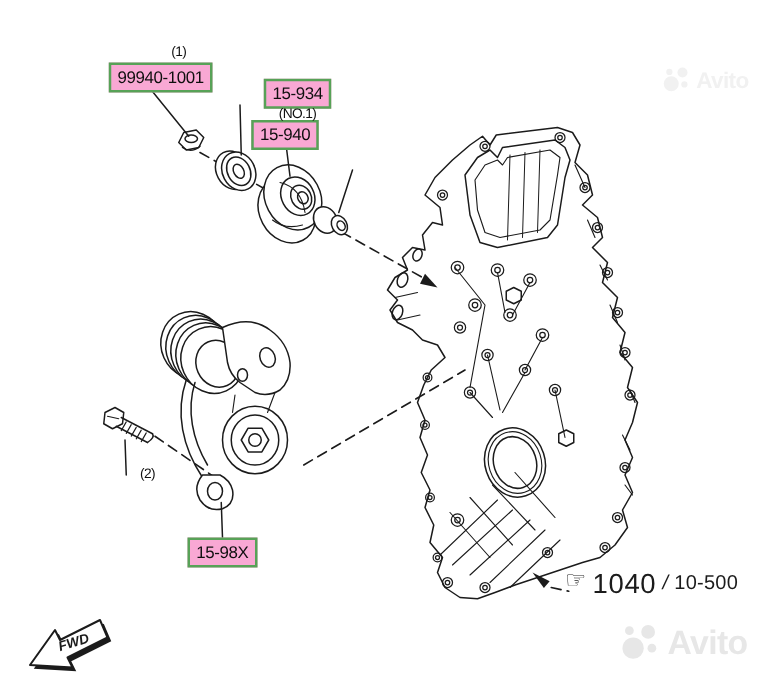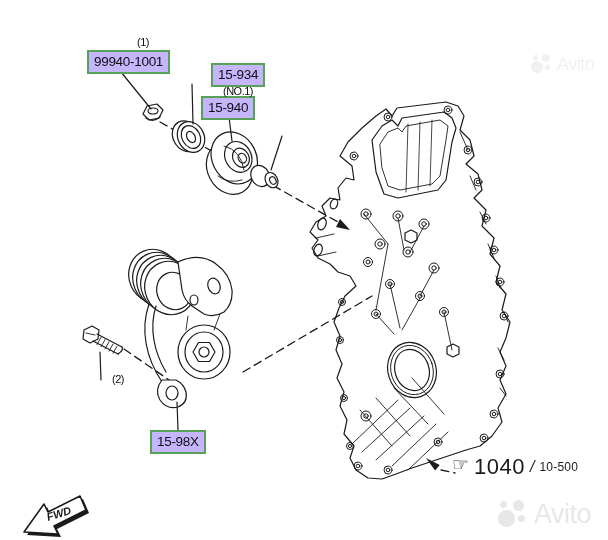--- a/index.html
+++ b/index.html
@@ -6,21 +6,21 @@
   body{
     width:608px;height:540px;position:relative;background:#ffffff;
     font-family:"Liberation Sans",sans-serif;overflow:hidden;
   }
   #stage{position:absolute;left:0;top:0;width:608px;height:540px;}
   svg{position:absolute;left:0;top:0;}
   
   .pbox{
     position:absolute;
     border:2px solid #57a257;
-    background:#c4b5fd;
+    background:#f9a8d4;
     color:#0f0f0f;
     font-size:13.5px;
     line-height:15px;
     padding:2px 5px 3px;
     letter-spacing:-0.3px;
     white-space:nowrap;
     z-index:30;
   }
   .qty{
     position:absolute;
@@ -32,24 +32,24 @@
   }
   
   .refline{
     position:absolute;left:452px;top:454px;
     display:flex;align-items:center;gap:5px;
     color:#1b1b1b;z-index:30;
   }
   .refline .hand{font-size:19px;line-height:20px;transform:translateY(-2px);}
   .refline .page{font-size:22px;letter-spacing:0.5px;}
   .refline .sep{font-size:16px;font-style:italic;}
-  .refline .section{font-size:12px;letter-spacing:0.2px;}
+  .refline .section{font-size:16px;letter-spacing:0.2px;}
   
   .wm{position:absolute;display:flex;align-items:center;gap:4px;z-index:5;}
-  .wm .wm-text{font-weight:normal;letter-spacing:-0.5px;}
+  .wm .wm-text{font-weight:bold;letter-spacing:-0.5px;}
   .wm-top{left:531px;top:53px;color:#f1f1f1;}
   .wm-top .wm-text{font-size:18px;}
   .wm-bottom{left:498px;top:498px;color:#e7e7e7;}
   .wm-bottom .wm-text{font-size:27px;}
   .dots{position:relative;display:inline-block;}
   .wm-top .dots{width:22px;height:22px;}
   .wm-bottom .dots{width:32px;height:32px;}
   .dot{position:absolute;border-radius:50%;background:currentColor;}
   .wm-bottom .d1{width:17px;height:17px;left:0;top:12px;}
   .wm-bottom .d2{width:11px;height:11px;left:15px;top:2px;}

